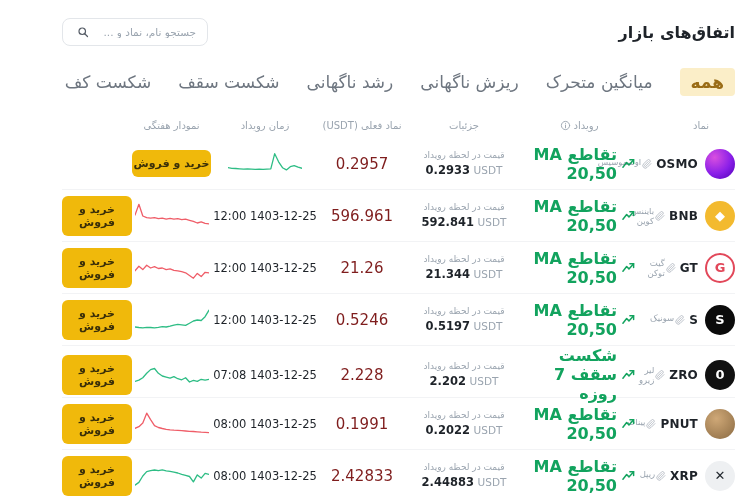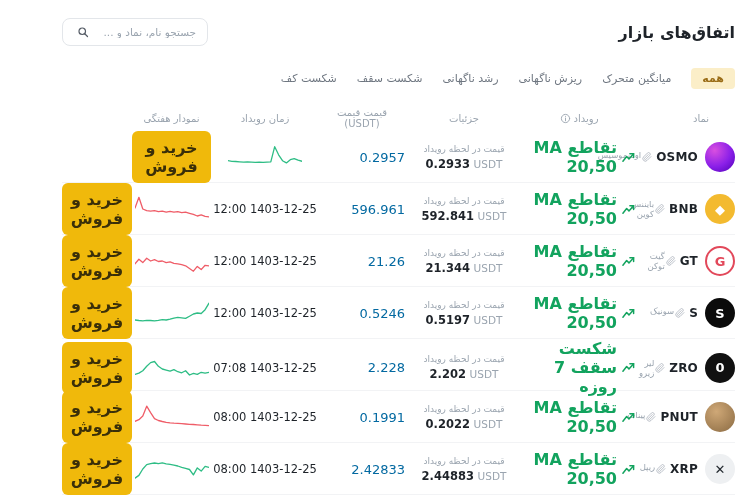--- a/index.html
+++ b/index.html
@@ -22,21 +22,21 @@
   .searchbox input {
     border:none; outline:none; flex:0 1 auto; width:104px; min-width:0;
     font-size:10.5px; color:#444; background:transparent; text-align:right;
     font-family:inherit;
   }
   .searchbox input::placeholder { color:#9aa4af; }
   .search-icon { flex:0 0 auto; display:flex; }
 
   
   .tabs { display:flex; align-items:center; gap:20px; margin-top:16px; }
-  .tab { font-size:11px; color:#6e7680; cursor:pointer; padding:4px 0; white-space:nowrap; }
+  .tab { font-size:17px; color:#6e7680; cursor:pointer; padding:4px 0; white-space:nowrap;margin-left:7px; }
   .tab.active { background:#fbeec8; color:#9a6c16; padding:4px 11px; border-radius:4px; font-weight:bold; }
 
   
   .grid {
     display:grid;
     grid-template-columns:100px 112px 118px 86px 108px 79px 70px;
     align-items:center;
   }
   .thead { margin-top:16px; height:26px; }
   .th { font-size:10px; color:#9aa4af; text-align:center; display:flex; justify-content:center; align-items:center; gap:3px; }
@@ -60,28 +60,28 @@
   .event-cell { display:flex; align-items:center; gap:5px; font-size:16px; font-weight:bold; }
   .event-cell svg { flex:0 0 auto; }
 
   
   .details-cell { text-align:center; }
   .details-label { font-size:9px; color:#9aa4af; margin-bottom:3px; }
   .details-value { direction:ltr; font-size:11.5px; }
   .details-value b { color:#1e2329; font-weight:bold; }
   .details-value span { color:#9aa4af; font-size:10.5px; }
 
-  .price-cell { font-size:13px; color:#0369a1; }
+  .price-cell { text-align:center; font-size:15px; color:#7f1d1d; }
   .time-cell { text-align:center; font-size:11.5px; color:#1e2329; direction:ltr; }
   .chart-cell { display:flex; justify-content:center; }
 
   .action-cell { display:flex; }
   .buy-btn {
     background:#f0b90b; color:#3a2f09; border:none; border-radius:6px;
-    font-size:16px; font-weight:bold; padding:7px 0; width:84px;
+    font-size:11px; font-weight:bold; padding:7px 0; width:84px;
     cursor:pointer; font-family:inherit;
   }
 </style>
 </head>
 <body>
 
 <div class="container">
 
   <div class="topbar">
     <h1 class="page-title">اتفاق‌های بازار</h1>
@@ -119,21 +119,21 @@
       <span>رویداد</span>
       <span style="display:flex;">
         <svg width="11" height="11" viewBox="0 0 24 24" fill="none" stroke="#9aa4af" stroke-width="2" stroke-linecap="round">
           <circle cx="12" cy="12" r="9"></circle>
             <line x1="12" y1="11" x2="12" y2="17"></line>
             <line x1="12" y1="7.2" x2="12" y2="7.4"></line>
         </svg>
       </span>
     </div>
     <div class="th">جزئیات</div>
-    <div class="th">قیمت قیمت (USDT)</div>
+    <div class="th">نماد فعلی (USDT)</div>
     <div class="th">زمان رویداد</div>
     <div class="th">نمودار هفتگی</div>
     <div class="th"></div>
   </div>
 
   <div class="rows">
 
       <div class="grid row">
 
         <div class="coin-cell">

